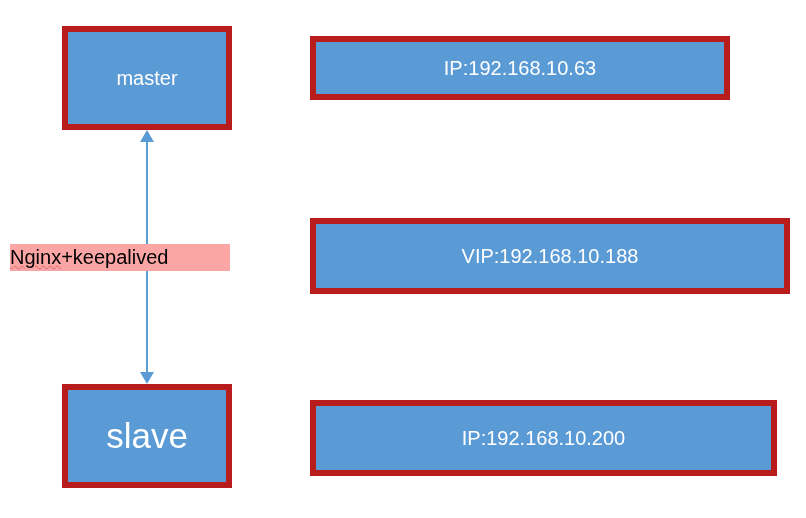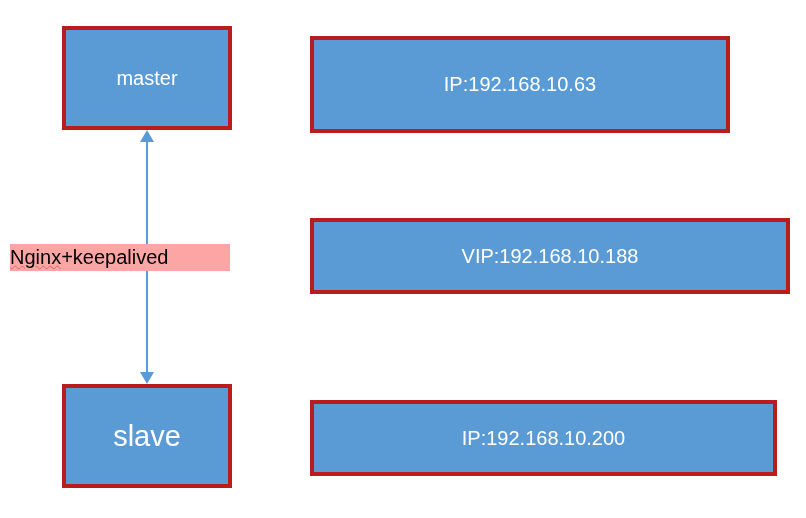--- a/index.html
+++ b/index.html
@@ -8,47 +8,47 @@
     width: 806px;
     height: 518px;
     background: #ffffff;
     font-family: "Segoe UI", "Helvetica Neue", Arial, sans-serif;
     position: relative;
     overflow: hidden;
   }
   .box {
     position: absolute;
     background: #5b9bd5;
-    border: 4px solid #b91c1c;
+    border: 6px solid #b91c1c;
     color: #ffffff;
     display: flex;
     align-items: center;
     justify-content: center;
     text-align: center;
     box-sizing: border-box;
   }
   .master {
     left: 62px;
     top: 26px;
     width: 170px;
     height: 104px;
     font-size: 20px;
   }
   .slave {
     left: 62px;
     top: 384px;
     width: 170px;
     height: 104px;
-    font-size: 29px;
+    font-size: 35px;
   }
   .ip1 {
     left: 310px;
     top: 36px;
     width: 420px;
-    height: 97px;
+    height: 64px;
     font-size: 20px;
   }
   .vip {
     left: 310px;
     top: 218px;
     width: 480px;
     height: 76px;
     font-size: 20px;
   }
   .ip2 {

